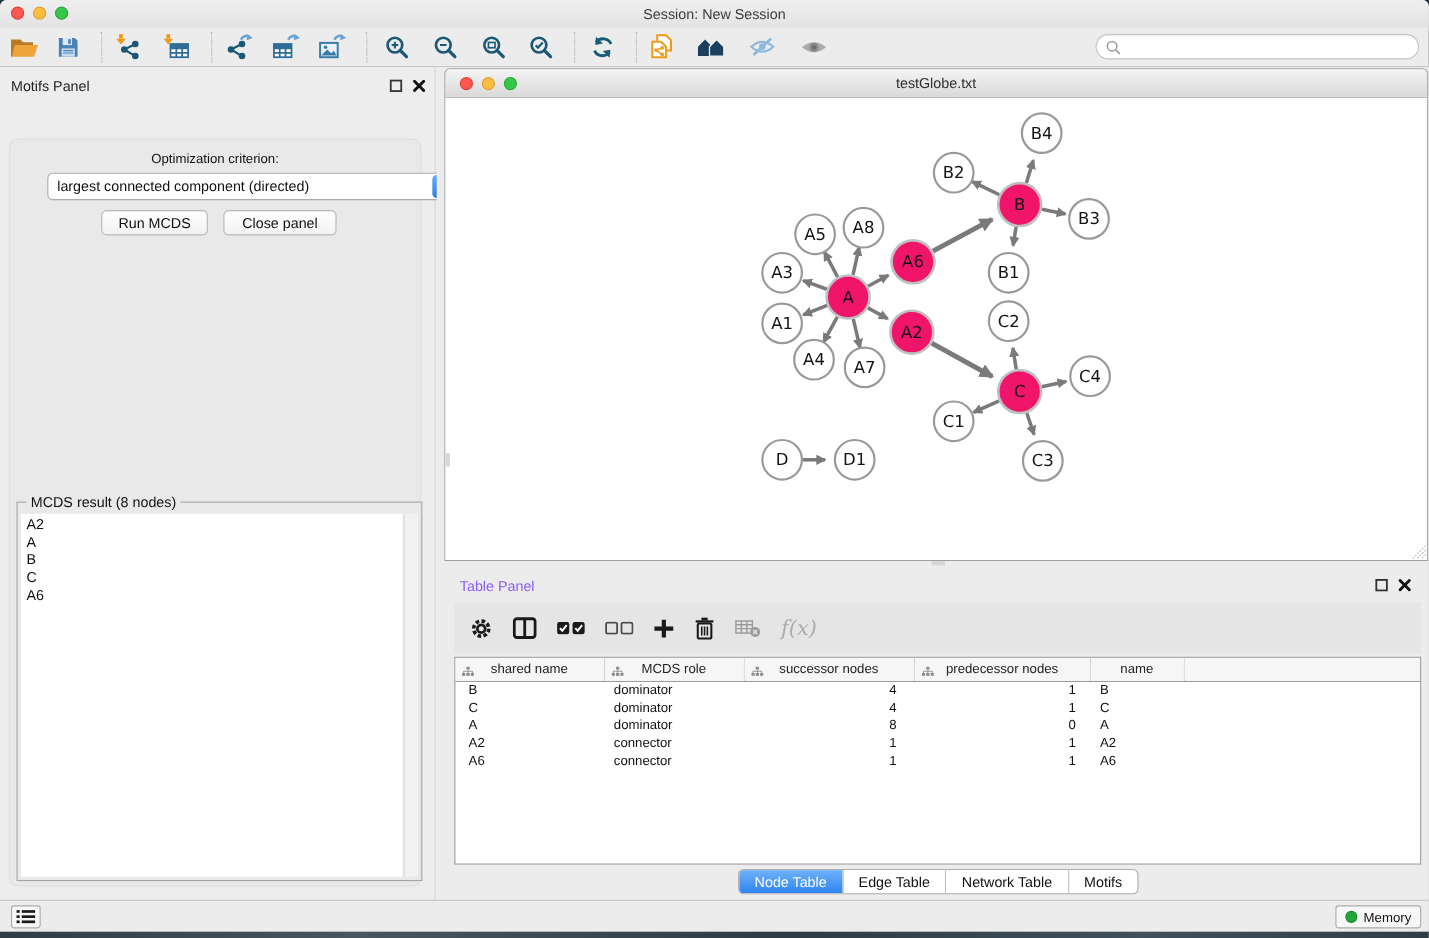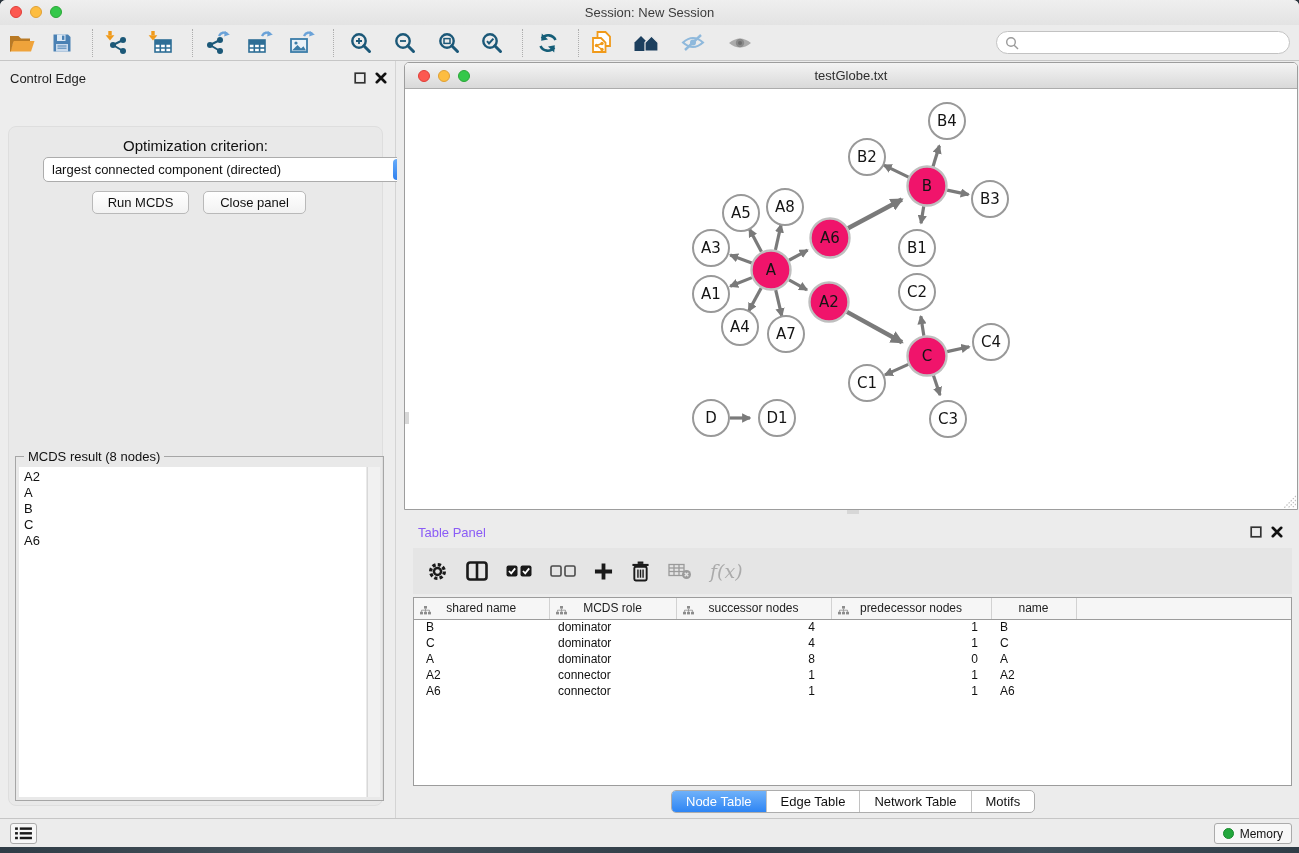--- a/index.html
+++ b/index.html
@@ -27,21 +27,21 @@
   .cp-title{position:absolute;top:10px;left:10px;font-size:13px;color:#1E1E1E;}
   .icon-float{position:absolute;top:11px;width:12px;height:12px;}
   .icon-x{position:absolute;top:11px;width:12px;height:12px;}
   .cp-float{right:29px;}.cp-close{right:8px;}
   .cp-tabs{position:absolute;top:34px;left:77px;}
   .seg{display:flex;border:1px solid #ADADAD;border-radius:5px;overflow:hidden;background:#fff;height:23px;}
   .seg-btn{font-size:13px;display:flex;align-items:center;justify-content:center;color:#111;border-left:1px solid #C2C2C2;padding:0 12px;white-space:nowrap;}
   .seg-btn:first-child{border-left:none;}
   .seg-btn.active{background:linear-gradient(#6FB1F9,#2E85F4);color:#fff;}
   .cp-card{position:absolute;left:8px;top:65px;width:375px;height:680px;background:#E9E9E9;border:1px solid #DEDEDE;border-radius:8px;}
-  .opt-label{position:absolute;top:10px;left:0;right:0;text-align:center;font-size:15px;color:#111;}
+  .opt-label{position:absolute;top:10px;left:0;right:0;text-align:center;font-size:12px;color:#111;}
   .select-box{position:absolute;left:34px;top:30px;width:372px;height:25px;background:#fff;border:1px solid #ACACAC;border-radius:5px;display:flex;align-items:center;}
   .select-text{font-size:13px;color:#111;padding-left:8px;flex:1;white-space:nowrap;}
   .select-stepper{position:absolute;right:1px;top:1px;bottom:1px;width:20px;border-radius:4px;background:linear-gradient(#67ACFA,#2F80EE);display:flex;align-items:center;justify-content:center;}
   .mac-btn{position:absolute;height:23px;background:linear-gradient(#FFFFFF,#F2F2F2);border:1px solid #B9B9B9;border-radius:5px;font-size:13px;color:#111;display:flex;align-items:center;justify-content:center;}
   .btn-run{left:83px;top:64px;width:97px;}
   .btn-close{left:194px;top:64px;width:103px;}
   .result-group{position:absolute;left:6px;top:329px;width:369px;height:345px;border:1px solid #A6A6A6;}
   .result-legend{position:absolute;top:-8px;left:8px;background:#E9E9E9;padding:0 4px;font-size:13px;line-height:16px;color:#111;}
   .result-list{position:absolute;left:3px;top:10px;right:17px;bottom:3px;background:#fff;overflow:hidden;margin:0;padding:2px 0 0 0;}
   .result-list li{list-style:none;font-size:13px;line-height:16px;padding-left:5px;color:#111;}
@@ -261,21 +261,21 @@
     <div class="search-box">
       <svg width="14" height="14" viewBox="0 0 14 14">
           <circle cx="6" cy="6" r="4.3" fill="none" stroke="#9A9A9A" stroke-width="1.4"></circle>
           <line x1="9.2" y1="9.2" x2="13" y2="13" stroke="#9A9A9A" stroke-width="1.4"></line>
         </svg>
       <input class="search-input" value="" style="">
     </div>
   </div>
 
   <div class="control-panel">
-    <div class="cp-title">Control Edge</div>
+    <div class="cp-title">Motifs Panel</div>
     <svg class="icon-float cp-float" viewBox="0 0 10 10">
         <rect x="1" y="1" width="8" height="8" fill="none" stroke="#333" stroke-width="1.4"></rect>
       </svg>
     <svg class="icon-x cp-close" viewBox="0 0 10 10">
         <path d="M1.5 1.5 L8.5 8.5 M8.5 1.5 L1.5 8.5" stroke="#111" stroke-width="2.2" stroke-linecap="round"></path>
       </svg>
     <div class="cp-card">
       <div class="opt-label">Optimization criterion:</div>
       <div class="select-box">
         <span class="select-text">largest connected component (directed)</span>

